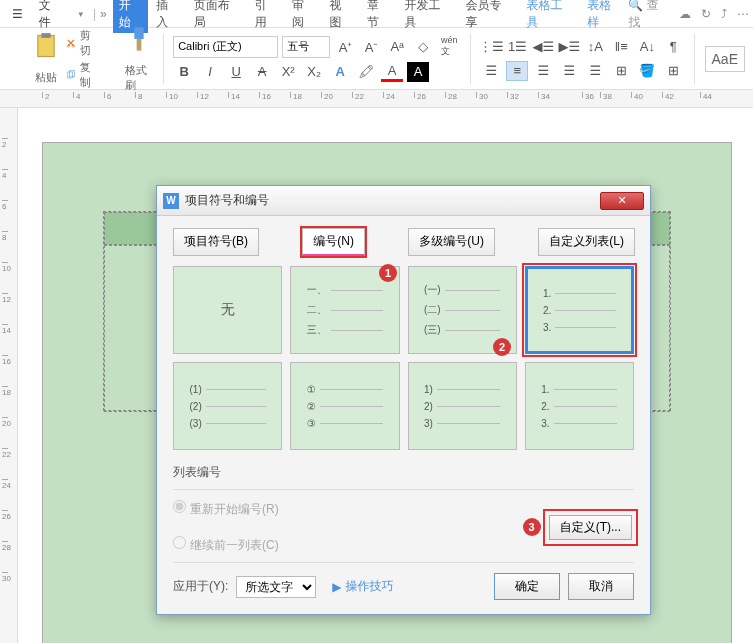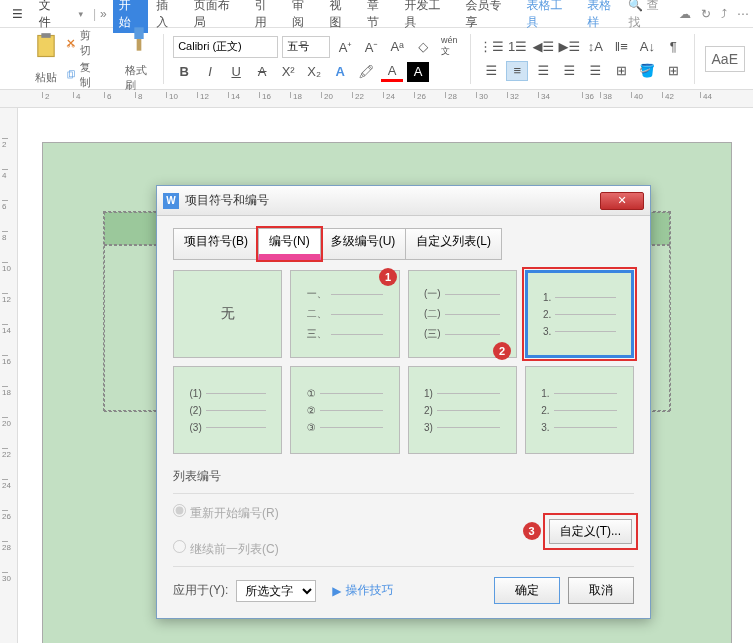--- a/index.html
+++ b/index.html
@@ -43,23 +43,23 @@
 .table-outline { position: absolute; left: 60px; top: 68px; width: 568px; height: 200px; border: 1px dashed #888; }
 .table-outline .cell { position: absolute; border: 1px dashed #888; }
 
 
 .dialog { position: absolute; left: 156px; top: 185px; width: 495px; background: #f4f4f4; border: 1px solid #7a9fc4; box-shadow: 0 3px 12px rgba(0,0,0,0.3); }
 .dialog-title { height: 30px; background: linear-gradient(#fdfdfd,#e8e8e8); display: flex; align-items: center; padding: 0 6px; font-size: 12px; color: #333; border-bottom: 1px solid #ccc; }
 .dialog-title .w-icon { width: 16px; height: 16px; background: #4a90e2; color: #fff; font-size: 10px; display: flex; align-items: center; justify-content: center; margin-right: 6px; font-weight: bold; }
 .dialog-title .close-btn { margin-left: auto; width: 44px; height: 18px; background: linear-gradient(#e46a6a,#c23030); border-radius: 2px; color: #fff; display: flex; align-items: center; justify-content: center; font-size: 11px; cursor: pointer; border: 1px solid #a02020; }
 .dialog-body { padding: 12px 16px 14px 16px; }
 
-.dlg-tabs { display: flex; margin-bottom: 10px; }
+.dlg-tabs { display: flex; margin-bottom: 10px; justify-content: space-between; }
 .dlg-tab { padding: 4px 10px; font-size: 12px; border: 1px solid #bbb; background: linear-gradient(#fdfdfd,#ececec); cursor: pointer; margin-right: -1px; position: relative; }
-.dlg-tab.active { background: #fff; border-bottom: 6px solid #ec4899; z-index: 2; }
+.dlg-tab.active { background: #fff; border-bottom: 2px solid #ec4899; z-index: 2; }
 .dlg-tab.highlight { outline: 2px solid #e03030; outline-offset: 0; }
 
 .num-grid { display: grid; grid-template-columns: repeat(4, 1fr); gap: 8px; margin-bottom: 14px; position: relative; }
 .num-cell { height: 88px; border: 1px solid #bbb; background: #d6ecd6; display: flex; flex-direction: column; align-items: center; justify-content: center; font-size: 12px; color: #555; cursor: pointer; padding: 6px; }
 .num-cell.none { font-size: 14px; }
 .num-cell.selected { border: 3px solid #3a85e0; background: #d6ecd6; }
 .num-cell.highlight-wrap { outline: 2px solid #e03030; outline-offset: 1px; }
 .num-line { width: 80%; display: flex; align-items: center; gap: 4px; font-size: 10px; margin: 3px 0; }
 .num-line .ln { flex: 1; border-bottom: 1px solid #bbb; }
 

